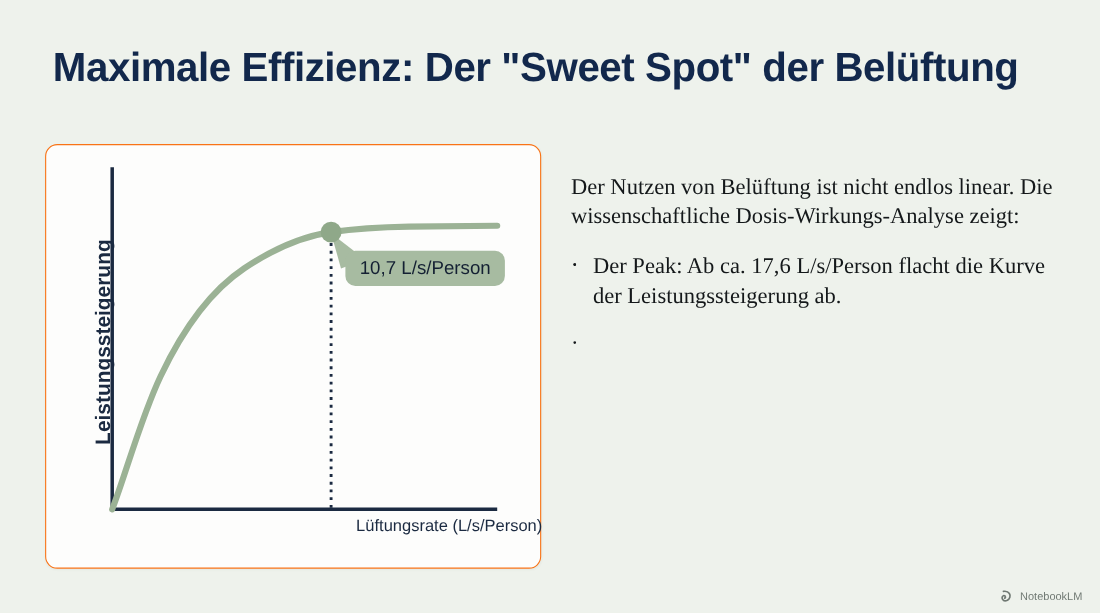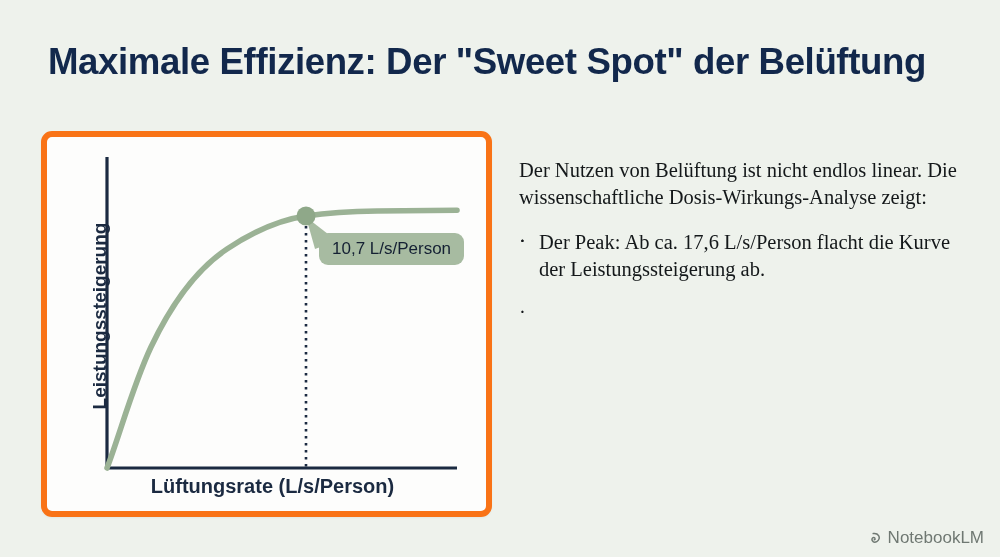--- a/index.html
+++ b/index.html
@@ -27,21 +27,21 @@
     transform:scaleX(0.99);
     transform-origin:left center;
   }
 
   
   .card{
     position:absolute;
     left:41px; top:131px;
     width:451px; height:386px;
     background:#fdfdfc;
-    border:6px solid #f97316;
+    border:1px solid #f97316;
     border-radius:11px;
     box-shadow:0 1px 2px rgba(60,80,60,.05);
     box-sizing:border-box;
   }
   .chart-svg{position:absolute;left:0;top:0;width:451px;height:386px;}
 
   .ylabel{
     position:absolute;
     left:-62px; top:168px;
     width:230px;
@@ -50,23 +50,23 @@
     font-weight:bold;
     color:#1b2a41;
     transform:rotate(-90deg);
     transform-origin:center center;
     white-space:nowrap;
   }
   .xlabel{
     position:absolute;
     left:0; top:338px;
     width:451px;
-    text-align:center;
-    font-size:20px;
-    font-weight:bold;
+    text-align:right;
+    font-size:15px;
+    font-weight:normal;
     color:#1b2a41;
   }
   .badge{
     position:absolute;
     left:272px; top:96px;
     background:#a7bba1;
     color:#142033;
     font-size:17px;
     padding:7px 13px 8px 13px;
     border-radius:9px;
@@ -104,21 +104,21 @@
   .bullets li:last-child{margin-bottom:0;}
 
   
   .watermark{
     position:absolute;
     right:16px; bottom:9px;
     display:flex;
     align-items:center;
     gap:5px;
     color:#3f4a44;
-    font-size:17px;
+    font-size:10px;
     opacity:.72;
     font-family:"Liberation Sans", sans-serif;
   }
   .watermark svg{display:block;}
 </style>
 </head>
 <body>
 
 <div class="slide">
 

